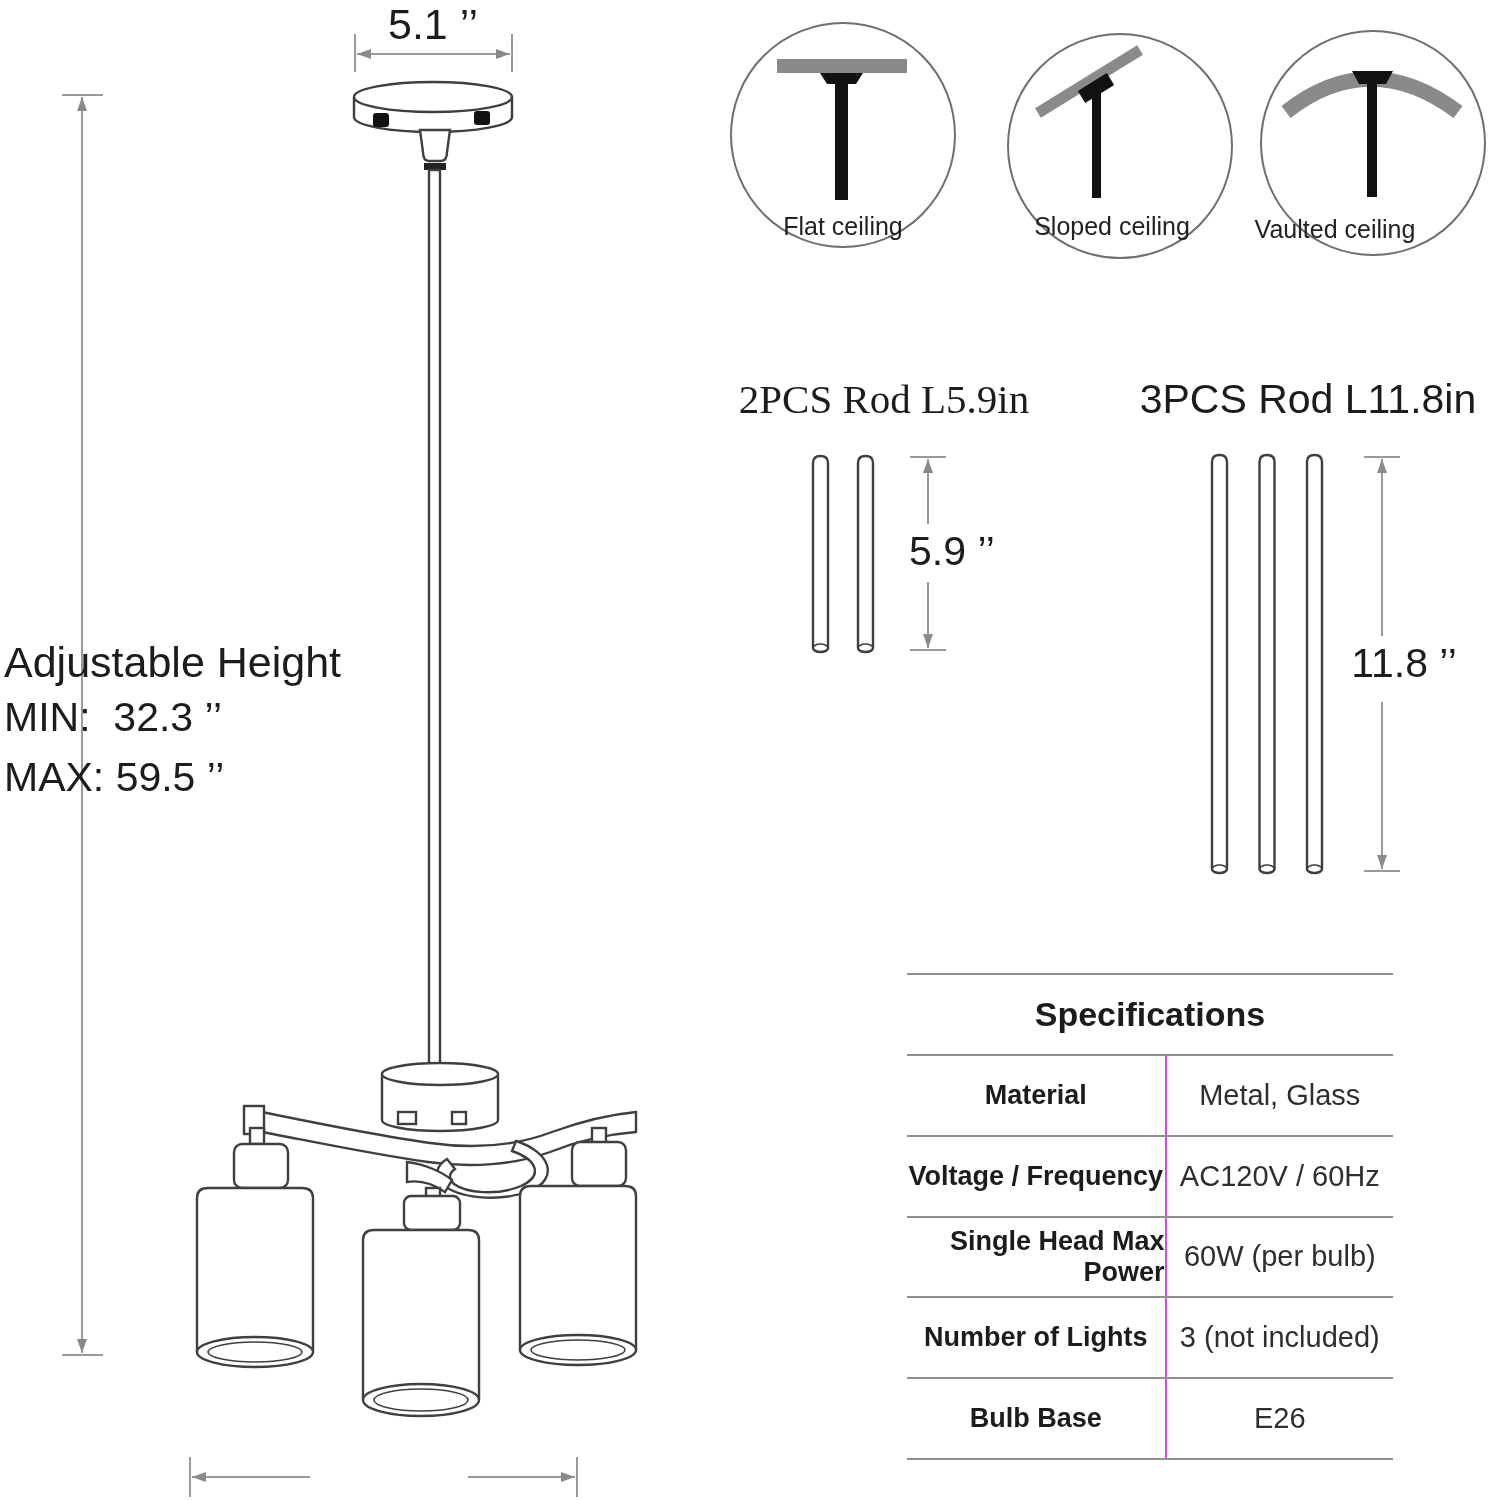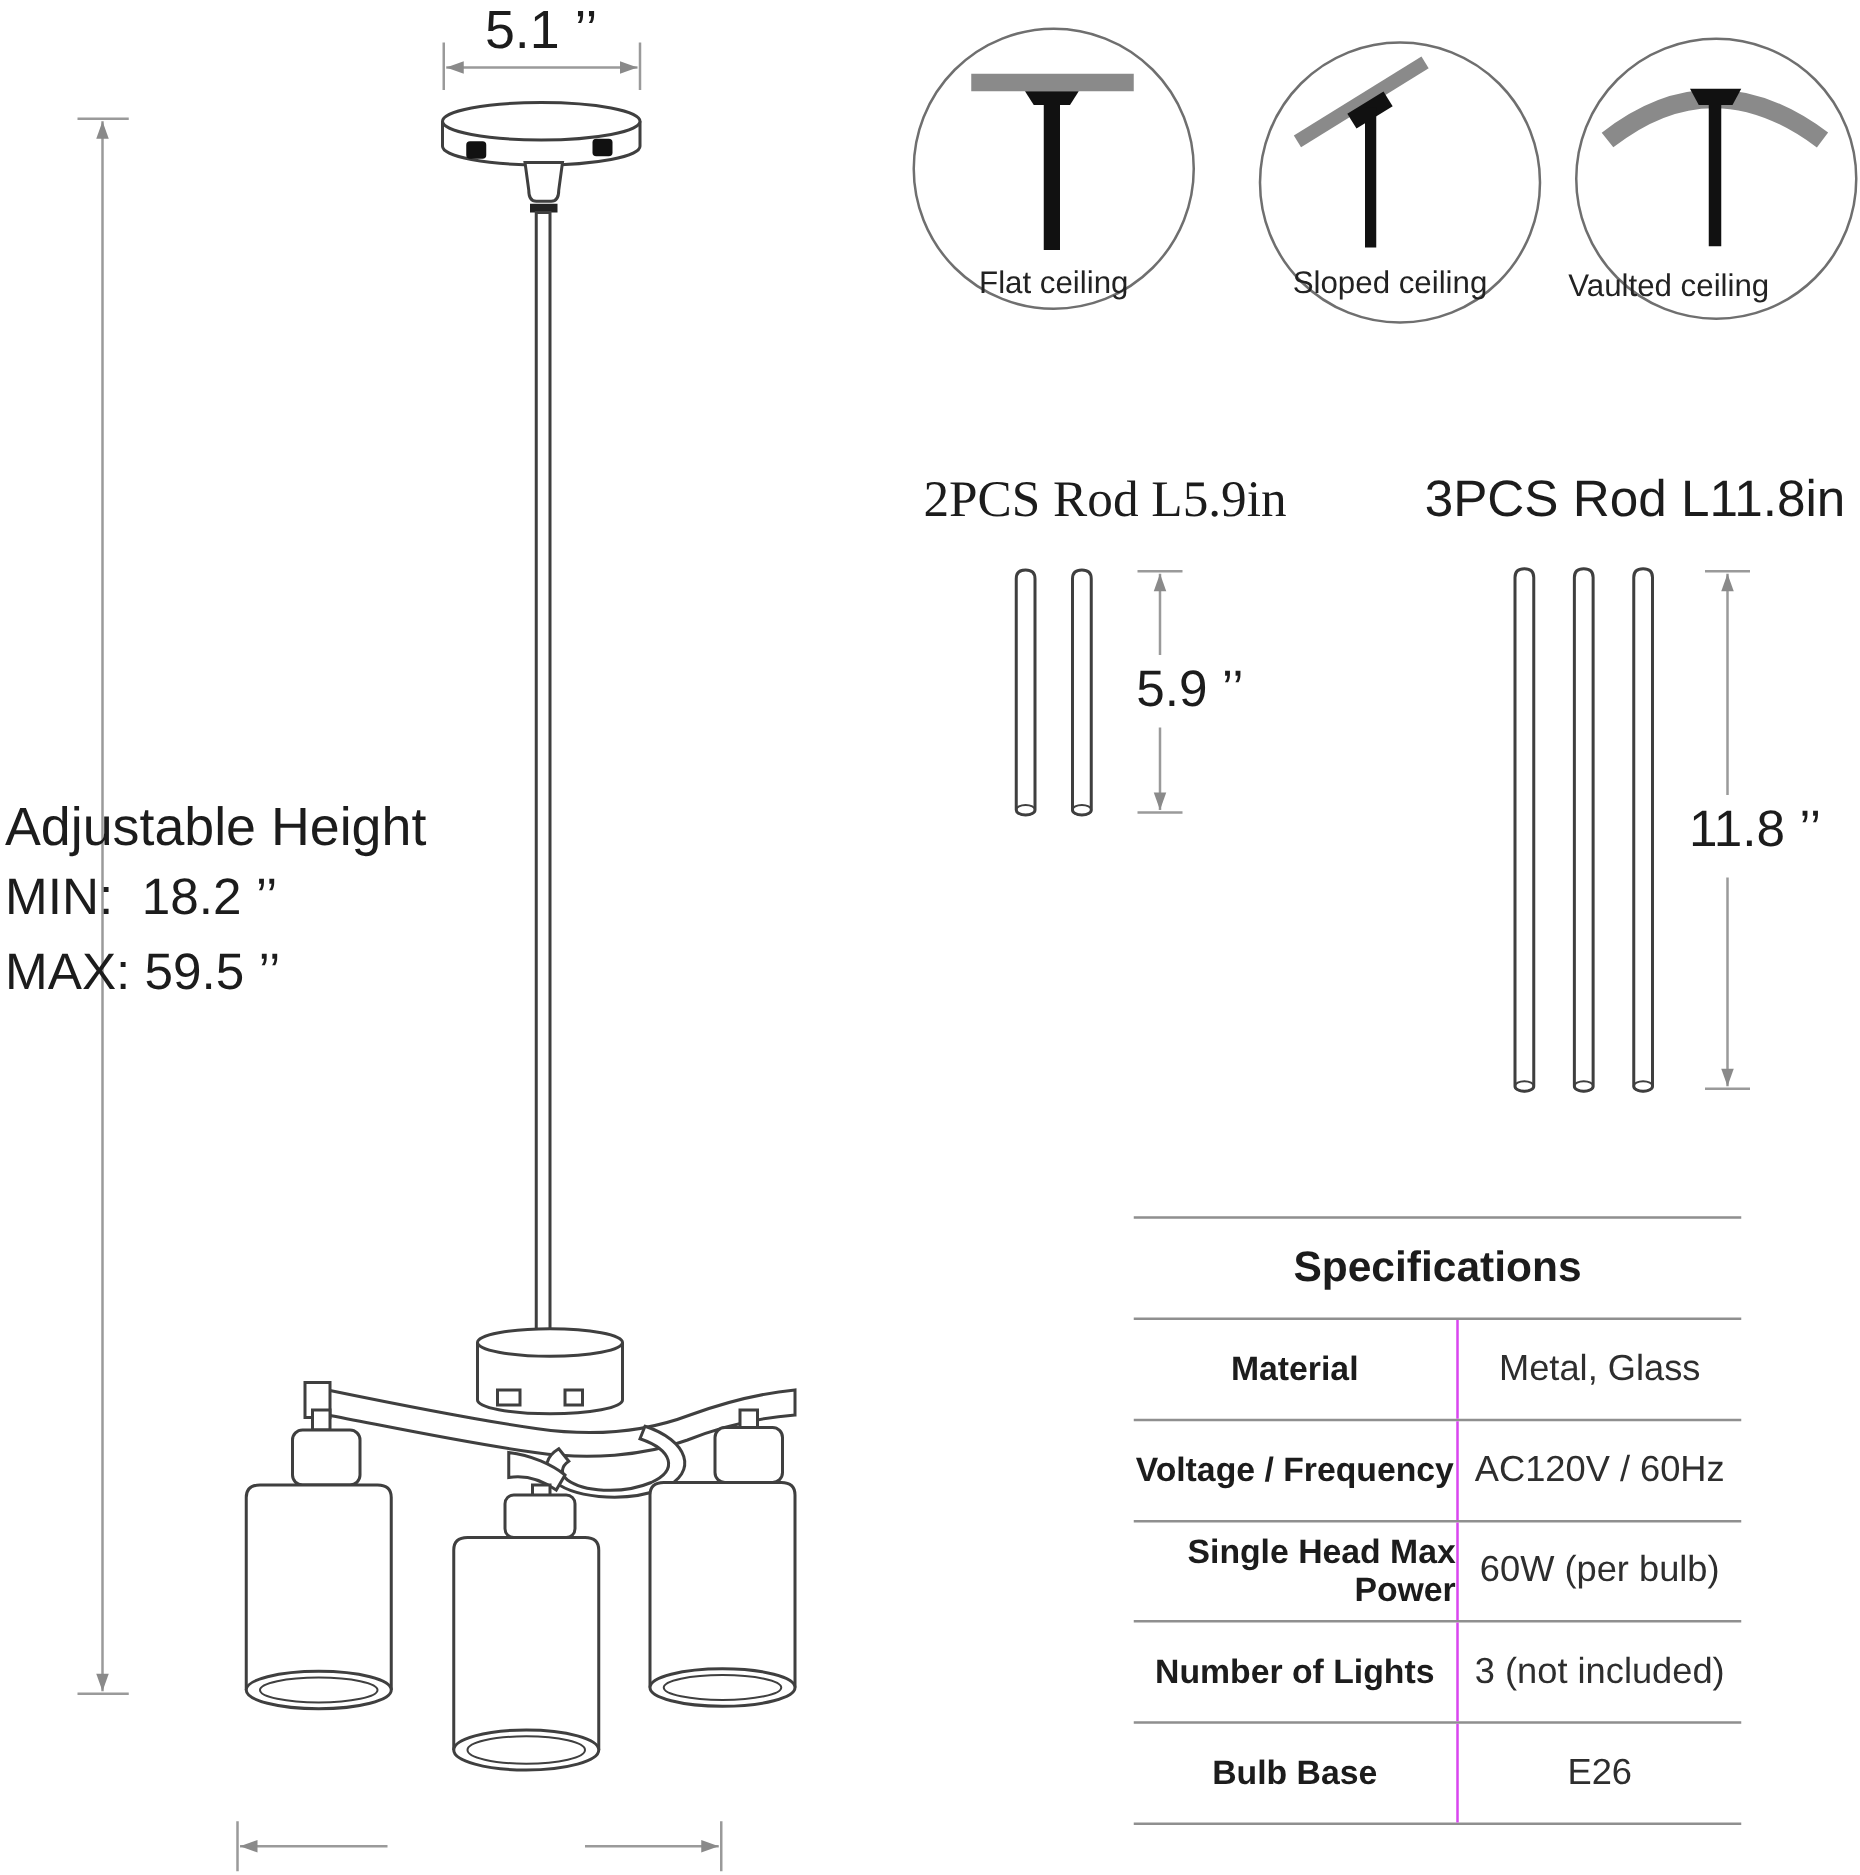--- a/index.html
+++ b/index.html
@@ -162,21 +162,21 @@
       <line x1="1382" y1="459" x2="1382" y2="636"></line>
       <line x1="1382" y1="702" x2="1382" y2="869"></line>
       <polygon points="1382,459 1377,473 1387,473" fill="#8a8a8a" stroke="none"></polygon>
       <polygon points="1382,869 1377,855 1387,855" fill="#8a8a8a" stroke="none"></polygon>
     </g>
   </svg>
 
   <div class="t dim-big center" style="left:433px;top:2px;">5.1 ’’</div>
 
   <div class="t dim-big" style="left:4px;top:628px;margin-top:12px;">Adjustable Height</div>
-  <div class="t dim-mid" style="left:4px;top:696px;">MIN:  18.2 ’’</div>
+  <div class="t dim-mid" style="left:4px;top:696px;">MIN:  32.3 ’’</div>
   <div class="t dim-mid" style="left:4px;top:756px;">MAX: 59.5 ’’</div>
 
   <div class="t" style="left:389px;top:1507px;font-size:50px;transform:translateX(-50%);margin-top:44px;">Φ 16.5 ’’</div>
 
   <div class="t circle-label center" style="left:843px;top:213px;">Flat ceiling</div>
   <div class="t circle-label center" style="left:1112px;top:213px;">Sloped ceiling</div>
   <div class="t circle-label center" style="left:1335px;top:216px;">Vaulted ceiling</div>
 
   <div class="t dim-mid center" style="left:884px;top:378px;font-family:Liberation Serif, serif;">2PCS Rod L5.9in</div>
   <div class="t dim-mid center" style="left:1308px;top:378px;">3PCS Rod L11.8in</div>

